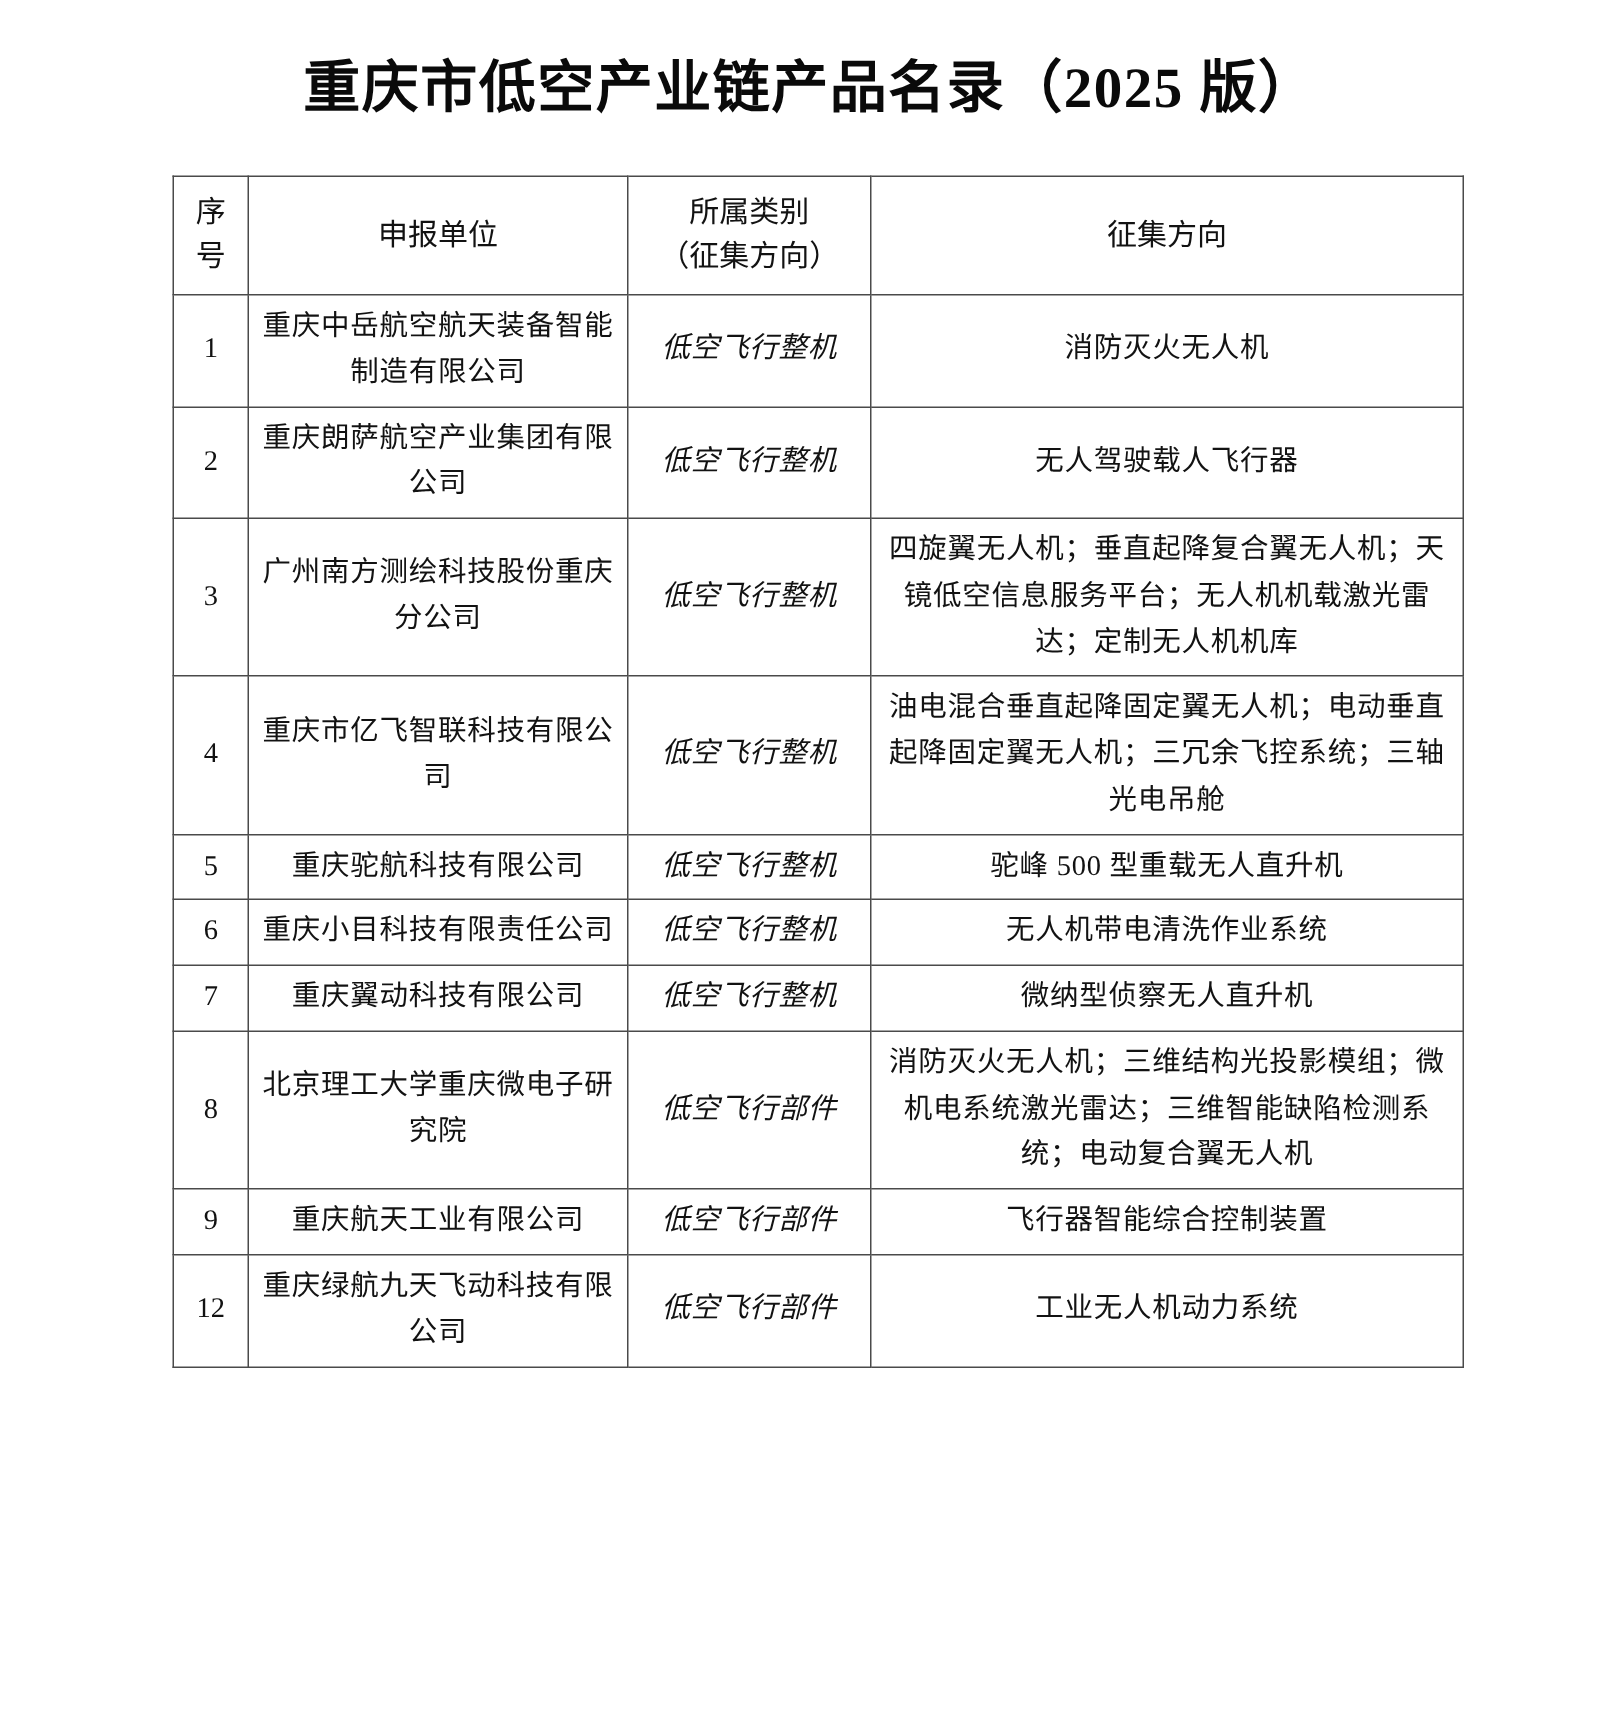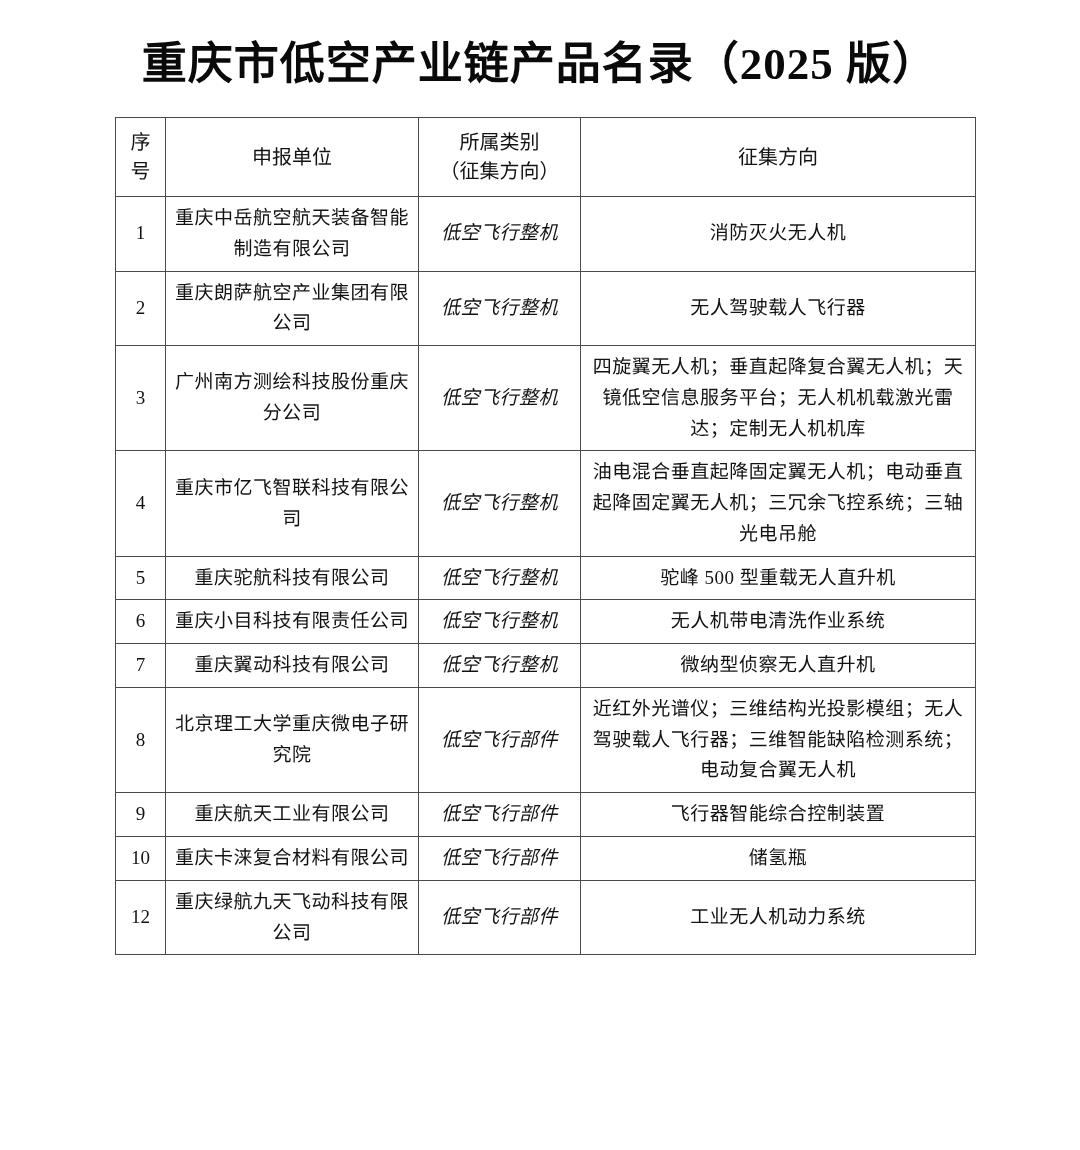--- a/index.html
+++ b/index.html
@@ -22,21 +22,21 @@
     position: relative;
     background: #ffffff;
   }
   .doc-title {
     position: absolute;
     left: 0;
     top: 36px;
     width: 1080px;
     text-align: center;
     font-family: "Liberation Serif", "DejaVu Serif", serif;
-    font-size: 45px;
+    font-size: 38px;
     font-weight: bold;
     letter-spacing: 1px;
     line-height: 1.25;
     color: #0a0a0a;
     white-space: nowrap;
   }
   .table-wrap {
     position: absolute;
     left: 115px;
     top: 117px;
@@ -152,33 +152,27 @@
           <tr>
             <td class="cell-idx">7</td>
             <td class="cell-unit">重庆翼动科技有限公司</td>
             <td class="cell-cat">低空飞行整机</td>
             <td class="cell-prod">微纳型侦察无人直升机</td>
           </tr>
           <tr>
             <td class="cell-idx">8</td>
             <td class="cell-unit">北京理工大学重庆微电子研究院</td>
             <td class="cell-cat">低空飞行部件</td>
-            <td class="cell-prod">近红外光谱仪；三维结构光投影模组；无人驾驶载人飞行器；三维智能缺陷检测系统；电动复合翼无人机</td>
+            <td class="cell-prod">消防灭火无人机；三维结构光投影模组；微机电系统激光雷达；三维智能缺陷检测系统；电动复合翼无人机</td>
           </tr>
           <tr>
             <td class="cell-idx">9</td>
             <td class="cell-unit">重庆航天工业有限公司</td>
             <td class="cell-cat">低空飞行部件</td>
             <td class="cell-prod">飞行器智能综合控制装置</td>
-          </tr>
-          <tr>
-            <td class="cell-idx">10</td>
-            <td class="cell-unit">重庆卡涞复合材料有限公司</td>
-            <td class="cell-cat">低空飞行部件</td>
-            <td class="cell-prod">储氢瓶</td>
           </tr>
           <tr>
             <td class="cell-idx">12</td>
             <td class="cell-unit">重庆绿航九天飞动科技有限公司</td>
             <td class="cell-cat">低空飞行部件</td>
             <td class="cell-prod">工业无人机动力系统</td>
           </tr>
         </tbody>
     </table>
   </div>

